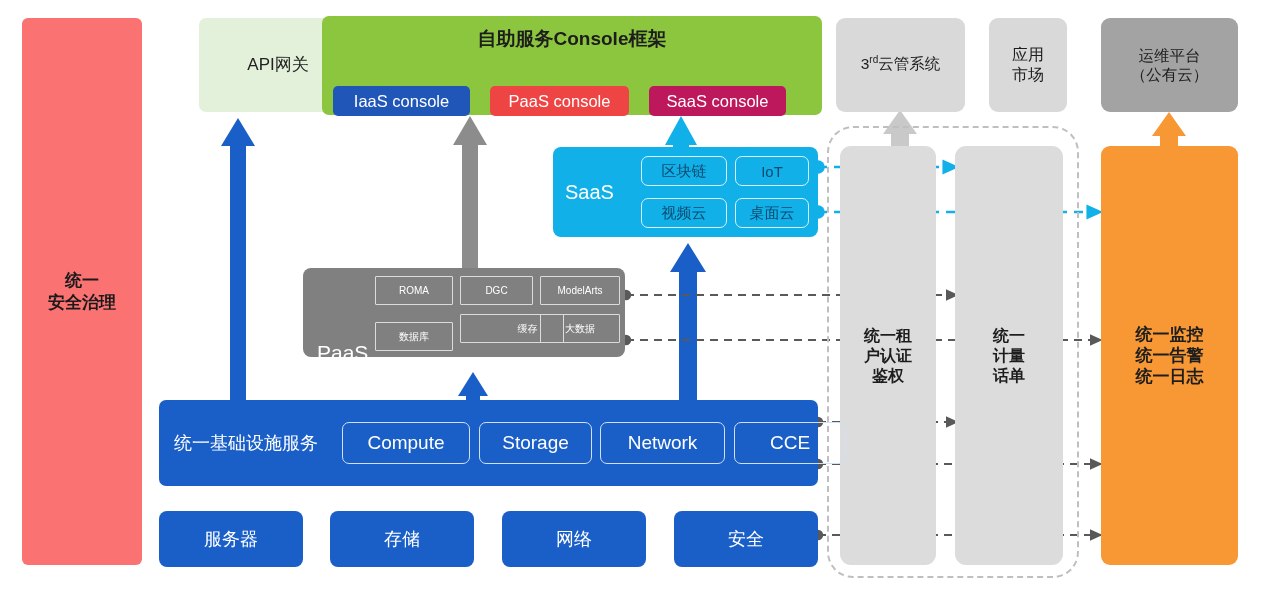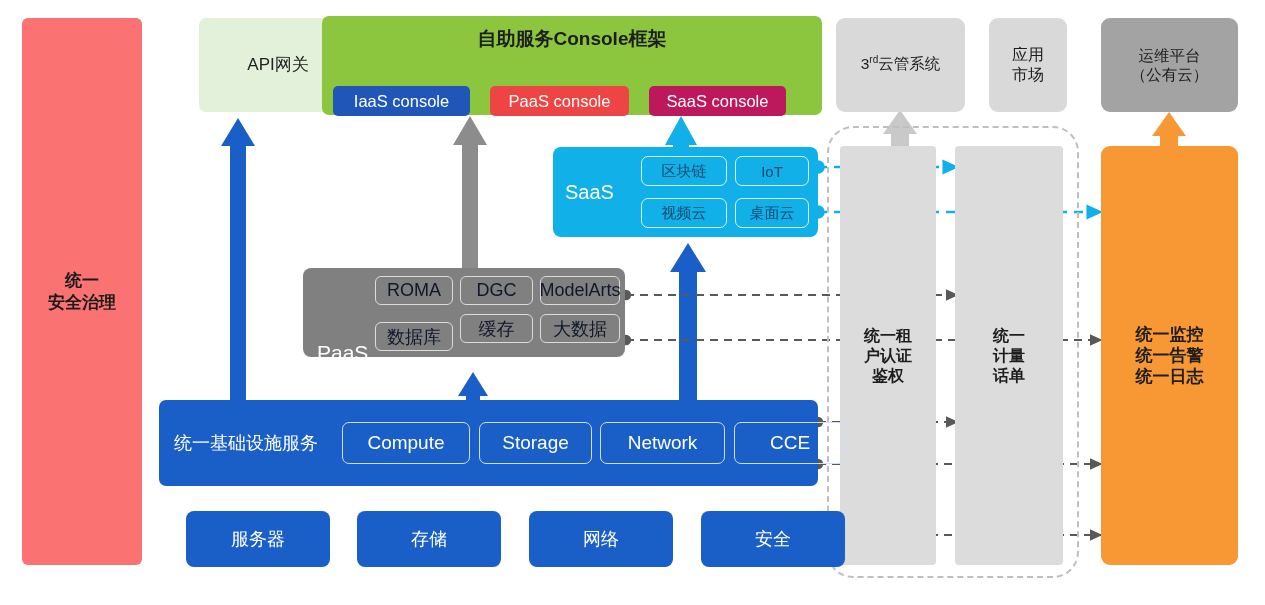--- a/index.html
+++ b/index.html
@@ -96,30 +96,30 @@
   
   #paas-block{
     left:303px;top:268px;width:322px;height:89px;
     background:#808080;border-radius:8px;display:block;
   }
   #paas-label{
     position:absolute;left:14px;top:50%;transform:translateY(-50%);
     color:#ffffff;font-size:21px;margin-top:40px;
   }
   .paas-chip{
-    position:absolute;height:27px;border-radius:6px;
+    position:absolute;height:27px;border-radius:1px;
     border:1.5px solid #dcdcdc;
     display:flex;align-items:center;justify-content:center;
-    color:#0f172a;font-size:18px;
+    color:#ffffff;font-size:10px;
   }
   #paas-c1{left:72px;top:8px;width:76px;}
   #paas-c2{left:157px;top:8px;width:71px;}
   #paas-c3{left:237px;top:8px;width:78px;}
   #paas-c4{left:72px;top:46px;width:76px;margin-top:8px;}
-  #paas-c5{left:157px;top:46px;width:71px;}
+  #paas-c5{left:157px;top:46px;width:71px;padding-left:31px;}
   #paas-c6{left:237px;top:46px;width:78px;}
 
   
   #infra-bar{
     left:159px;top:400px;width:659px;height:86px;
     background:#1A5FC8;border-radius:7px;display:block;
   }
   #infra-label{
     position:absolute;left:15px;top:50%;transform:translateY(-50%);
     color:#ffffff;font-size:18px;
@@ -131,35 +131,35 @@
     color:#ffffff;font-size:19px;
   }
   #infra-c1{left:183px;width:126px;}
   #infra-c2{left:320px;width:111px;}
   #infra-c3{left:441px;width:123px;}
   #infra-c4{left:575px;width:110px;}
 
   
   .res-tile{
     top:511px;height:56px;background:#1A5FC8;border-radius:8px;
-    color:#ffffff;font-size:18px;margin-left:27px;
+    color:#ffffff;font-size:18px;
   }
   #res-0{left:159px;width:144px;}
   #res-1{left:330px;width:144px;}
   #res-2{left:502px;width:144px;}
   #res-3{left:674px;width:144px;}
 
   
   #dashed-container{
     left:827px;top:126px;width:252px;height:452px;
     border:2.5px dashed #BFBFBF;border-radius:26px;
     background:transparent;
   }
   .gray-col{
-    background:#DCDCDC;border-radius:4px;
+    background:#DCDCDC;border-radius:11px;
     color:#1d1d1d;font-size:16px;font-weight:700;line-height:1.3;
   }
   #col-auth{left:840px;top:146px;width:96px;height:419px;}
   #col-meter{left:955px;top:146px;width:108px;height:419px;}
 
   
   #vec{position:absolute;left:0;top:0;width:1265px;height:605px;pointer-events:none;}
 </style>
 </head>
 <body>

